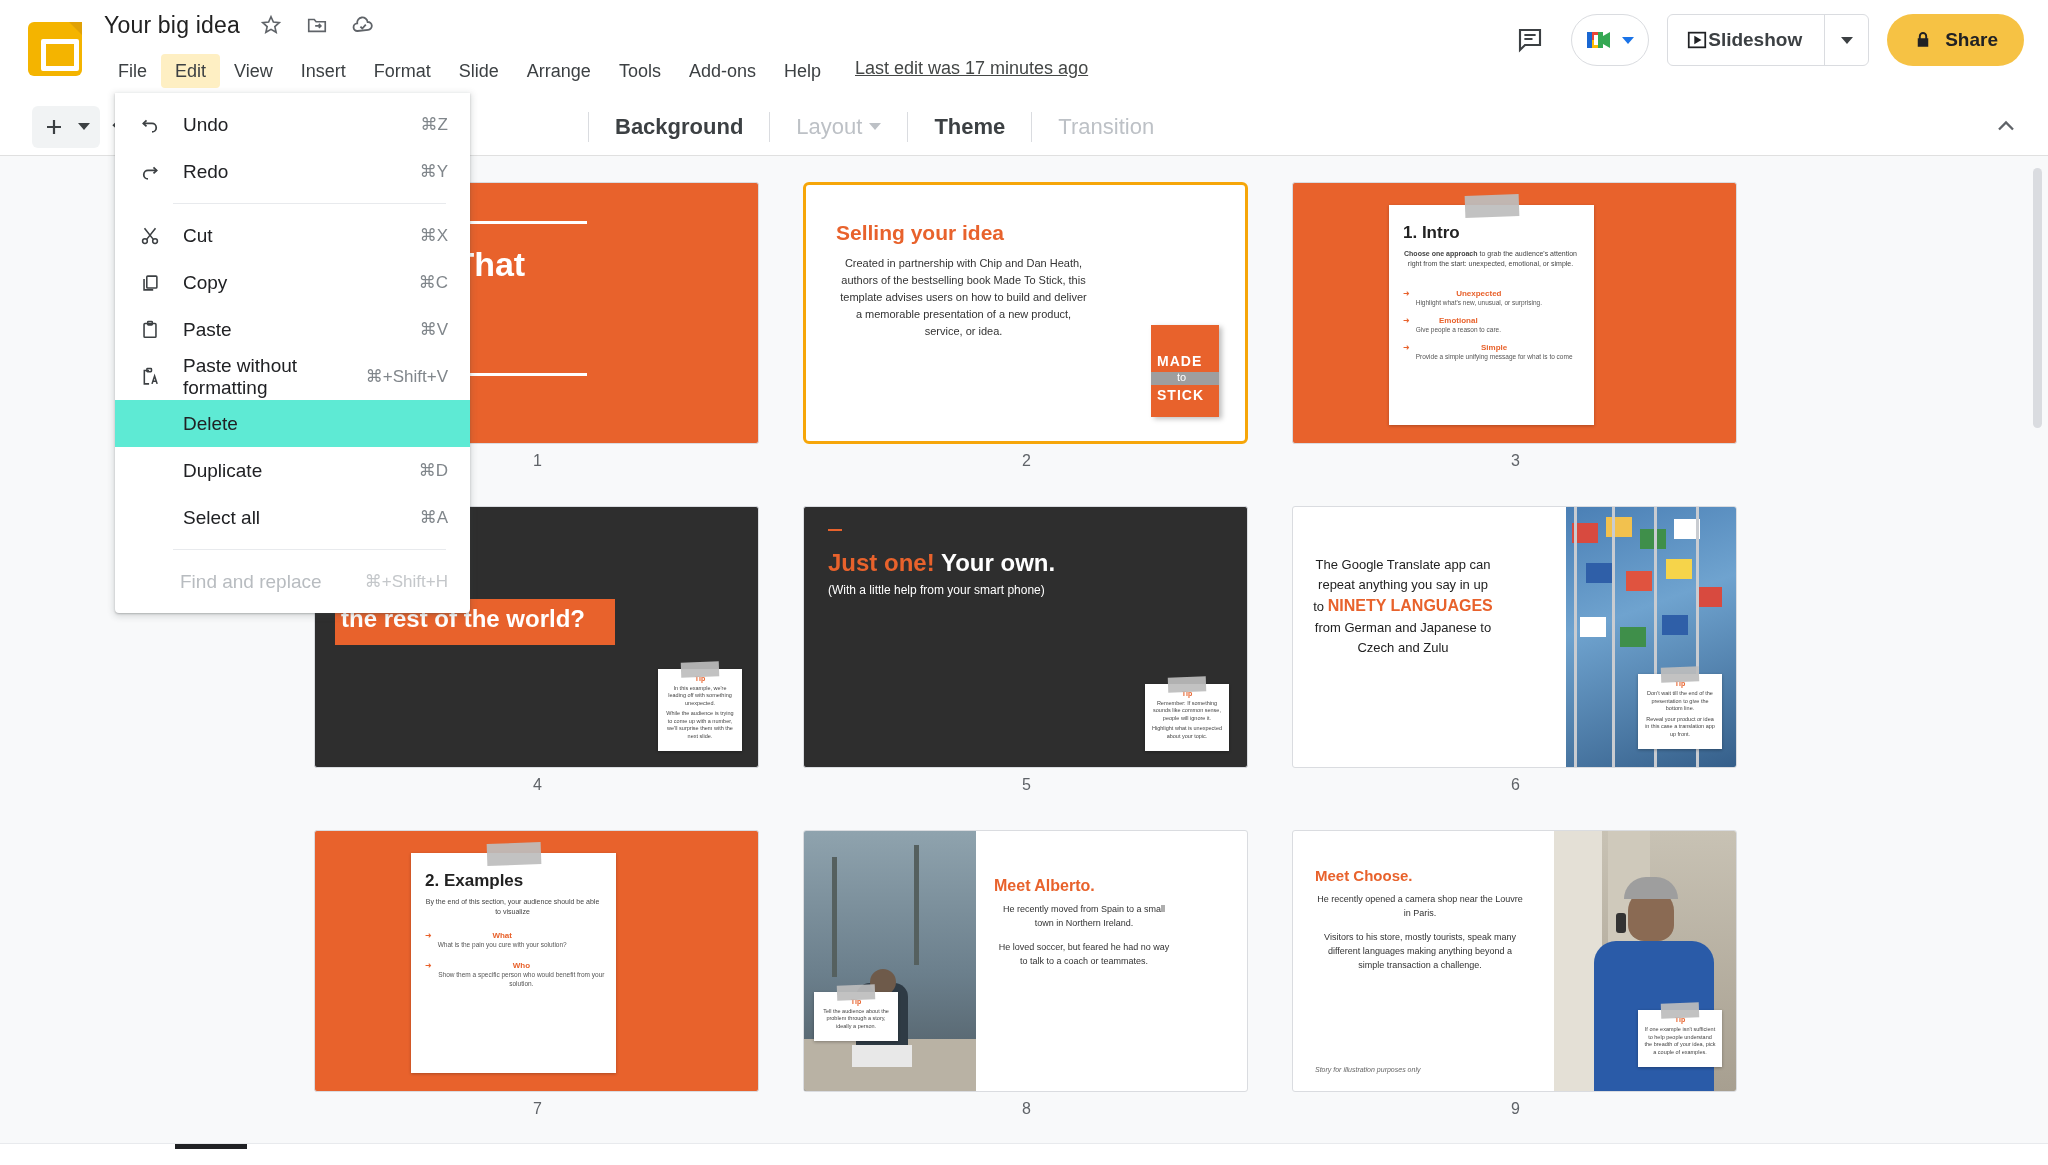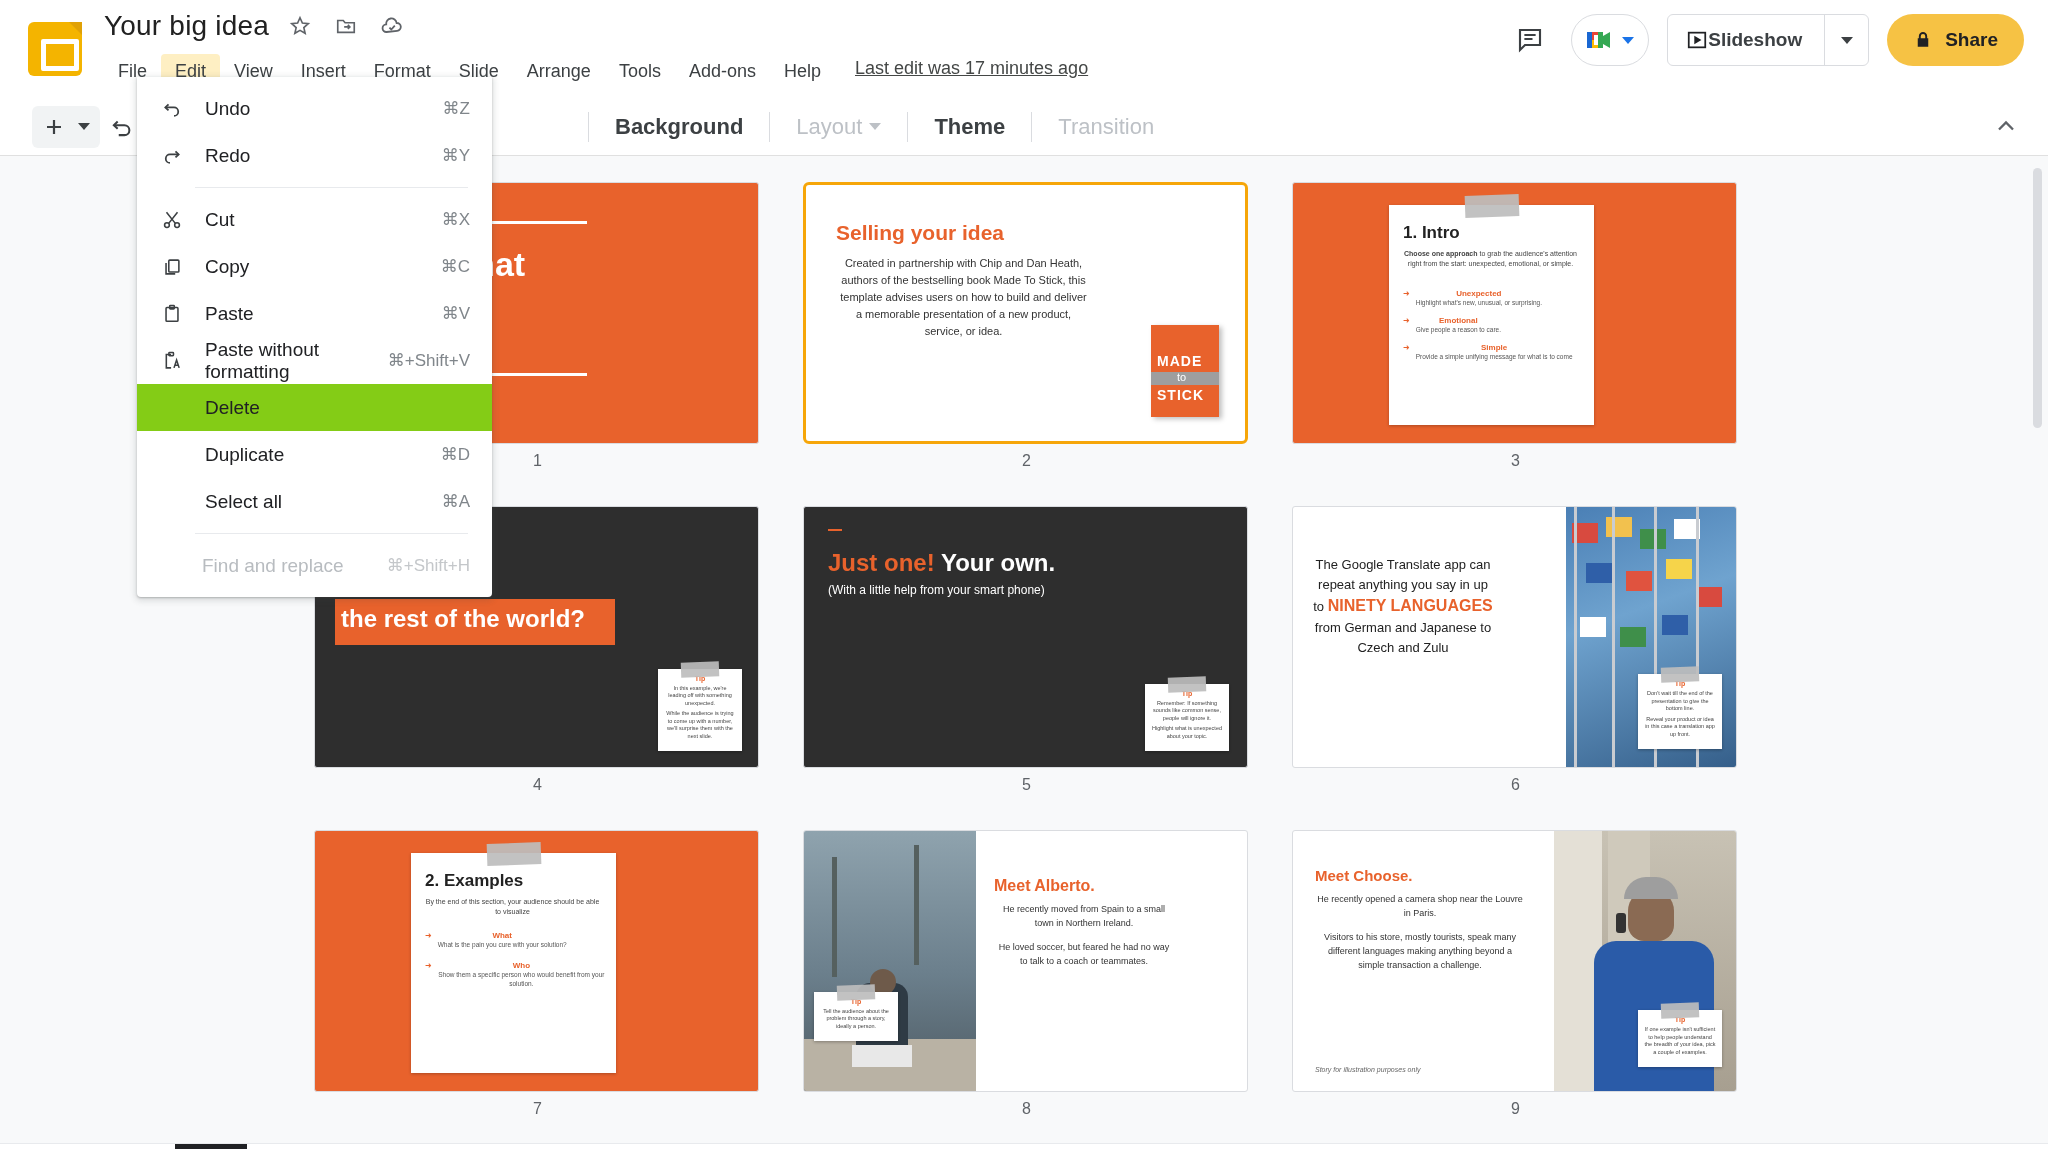--- a/index.html
+++ b/index.html
@@ -17,21 +17,21 @@
   .doc-icon::after {
     content: ""; position: absolute; left: 13px; top: 17px;
     width: 28px; height: 22px; border: 5px solid #fff; border-radius: 2px;
   }
   .doc-icon::before {
     content: ""; position: absolute; right: 0; top: 0;
     border-width: 0 13px 13px 0; border-style: solid;
     border-color: transparent #e0a106 transparent transparent;
   }
   .title-row { position: absolute; left: 104px; top: 10px; display: flex; align-items: center; gap: 16px; }
-  .doc-title { font-size: 28px; color: #212121; letter-spacing: .2px; }
+  .doc-title { font-size: 23px; color: #212121; letter-spacing: .2px; }
   .ticon { width: 30px; height: 30px; display: inline-flex; align-items: center; justify-content: center; color: #5f6368; cursor: pointer; }
   .menu-row { position: absolute; left: 104px; top: 54px; display: flex; align-items: center; gap: 0; }
   .menu-item {
     font-size: 18px; color: #3c4043; padding: 4px 14px;
     border-radius: 4px; cursor: pointer; line-height: 26px;
   }
   .menu-item.active { background: #feefc3; }
   .lastedit {
     position: absolute; left: 855px; top: 58px; font-size: 18px;
     color: #444746; text-decoration: underline; cursor: pointer;
@@ -65,28 +65,27 @@
     display: flex; align-items: center; gap: 12px; cursor: pointer;
   }
   .tb-icon { width: 44px; height: 42px; display: flex; align-items: center; justify-content: center; color: #3c4043; cursor: pointer; }
   .tb-divider { width: 1px; height: 30px; background: #dadce0; margin: 0 14px; }
   .tb-text-btn { font-size: 22px; color: #3c4043; font-weight: bold; padding: 6px 12px; border-radius: 4px; cursor: pointer; display: flex; align-items: center; gap: 7px; }
   .tb-text-btn.disabled { color: #bdc1c6; font-weight: normal; cursor: default; }
   .collapse-btn { position: absolute; right: 28px; top: 14px; cursor: pointer; color: #5f6368; }
 
   
   .dropdown {
-    position: absolute; left: 115px; top: 77px; width: 355px;
+    position: absolute; left: 115px; top: 93px; width: 355px;
     background: #fff; border-radius: 0 0 4px 4px; z-index: 50;
     box-shadow: 0 2px 6px 2px rgba(60,64,67,.15), 0 1px 2px rgba(60,64,67,.3);
     padding: 8px 0;
-    margin-left: 22px;
   }
   .dd-item { display: flex; align-items: center; height: 47px; padding: 0 0 0 24px; cursor: pointer; }
-  .dd-item.highlight { background: #84cc16; }
+  .dd-item.highlight { background: #5eead4; }
   .dd-item.disabled { cursor: default; padding-left: 21px; }
   .dd-ico { width: 34px; display: flex; align-items: center; justify-content: flex-start; color: #3c4043; flex: 0 0 34px; }
   .dd-label { flex: 1; font-size: 19px; color: #202124; padding-left: 10px; }
   .dd-item.disabled .dd-label { color: #b8bcc0; }
   .dd-short { font-size: 17px; color: #80868b; padding-right: 22px; white-space: nowrap; }
   .dd-item.disabled .dd-short { color: #c4c7ca; }
   .dd-sep { height: 1px; background: #e8eaed; margin: 8px 24px 8px 58px; }
 
   
   .grid-area {

